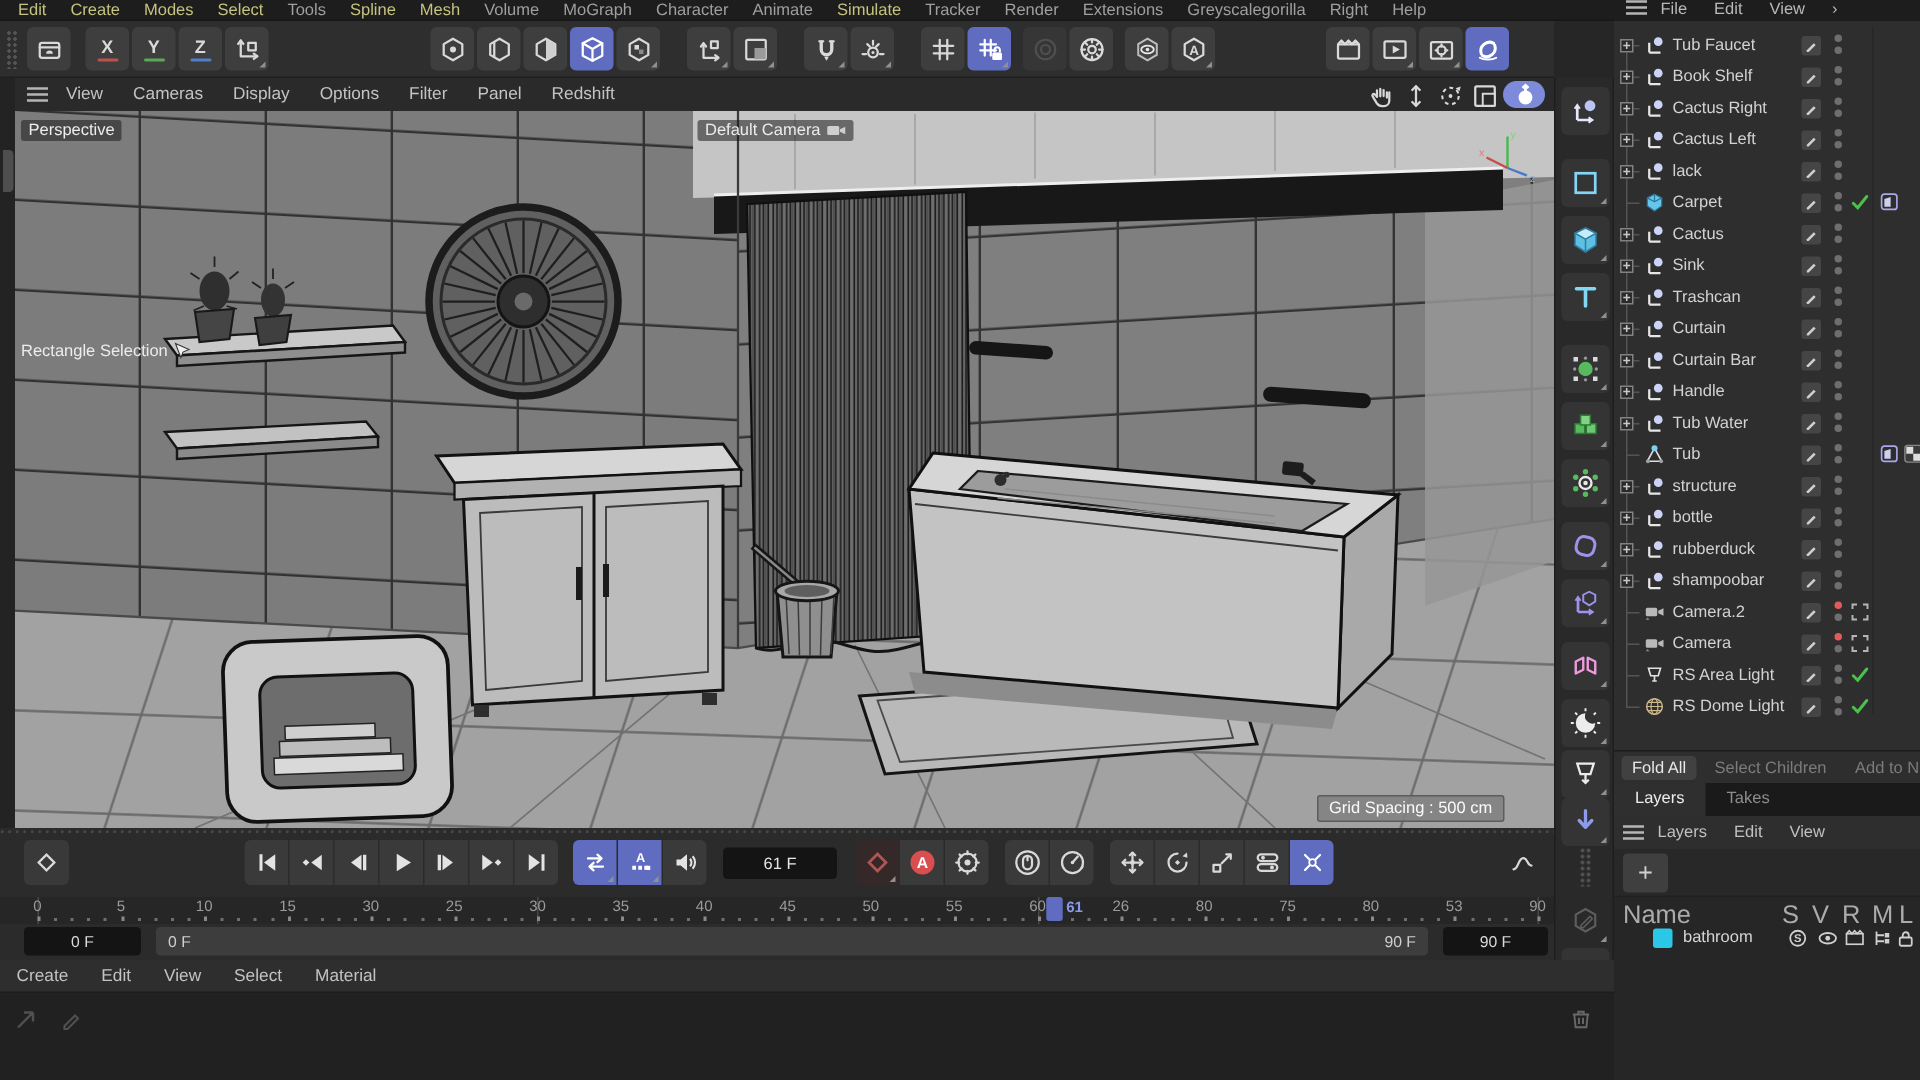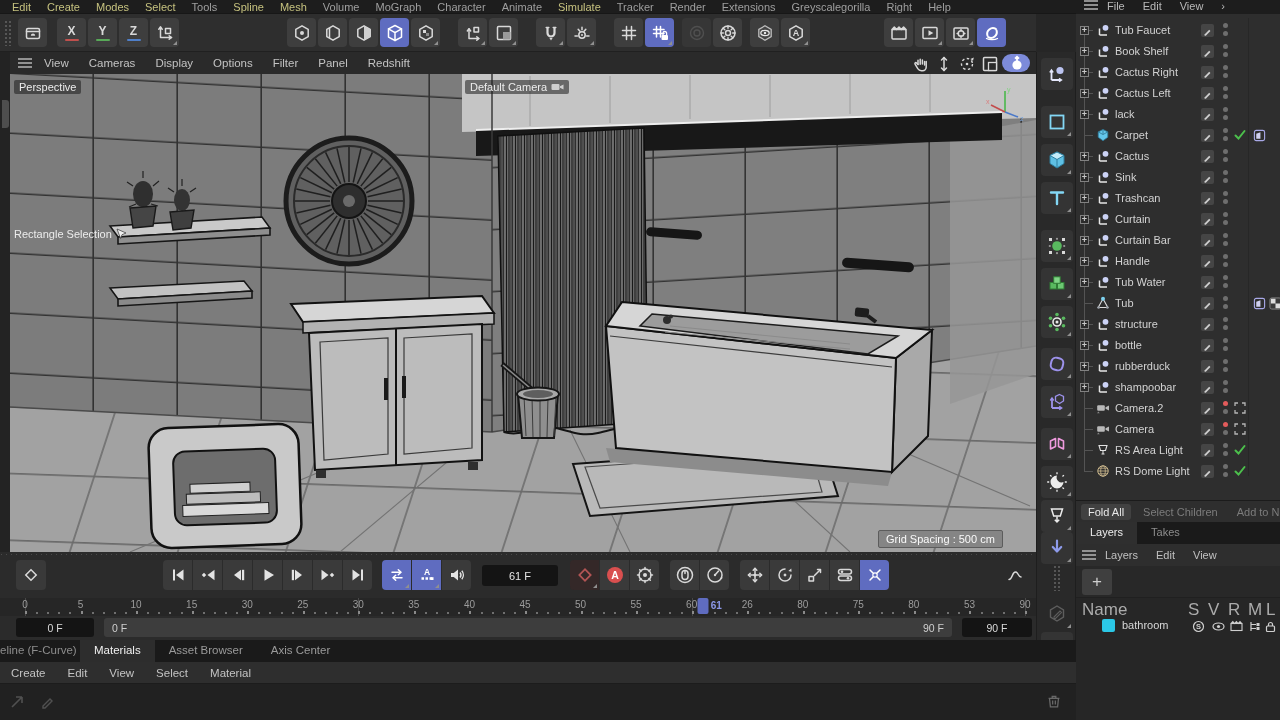--- a/index.html
+++ b/index.html
@@ -1394,26 +1394,20 @@
       <span>0 F</span>
       <span>90 F</span>
     </div>
     <div class="ffield" style="left:962px;width:70px">
         <span>90 F</span>
       </div>
   </div>
 </div>
 
 <div id="bottom">
-  <div class="btabs" id="bottom-tabs">
-      <span class="btab first">eline (F-Curve)</span>
-      <span class="btab active">Materials</span>
-      <span class="btab">Asset Browser</span>
-      <span class="btab">Axis Center</span>
-    </div>
   <div class="bmenu" id="bottom-menu">
       <span>Create</span>
       <span>Edit</span>
       <span>View</span>
       <span>Select</span>
       <span>Material</span>
     </div>
   <div class="bcontent">
     <div class="mat-ic" style="left:6px">
       <svg width="18" height="18" viewBox="0 0 18 18">

